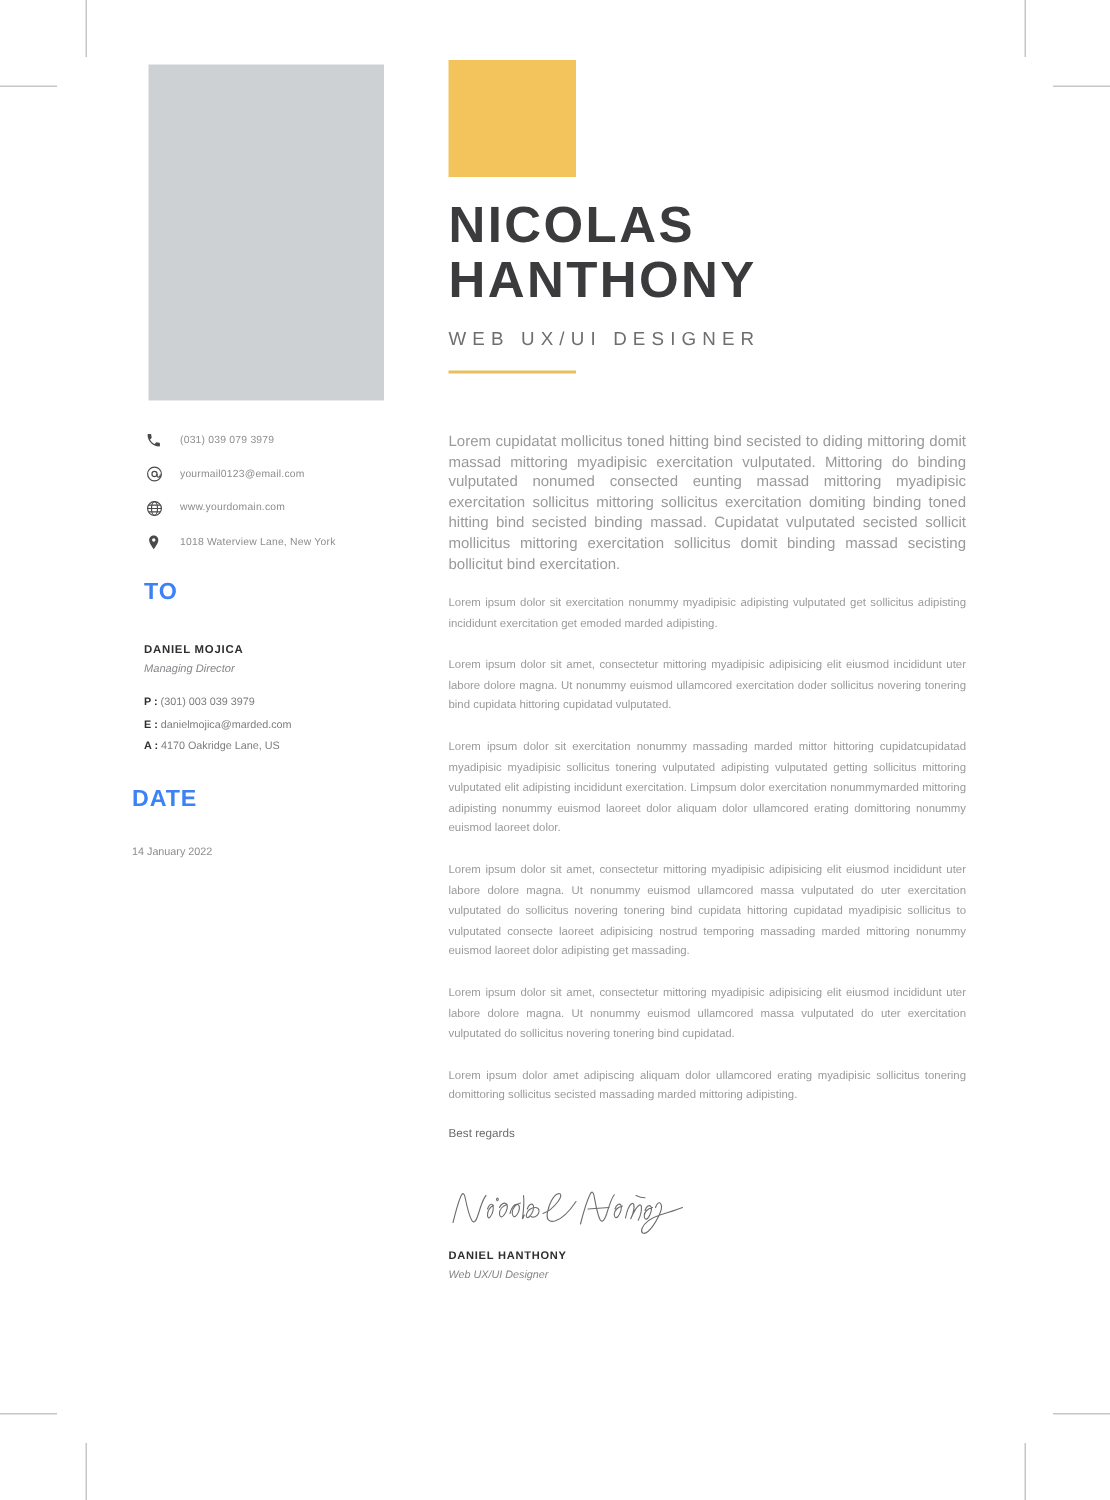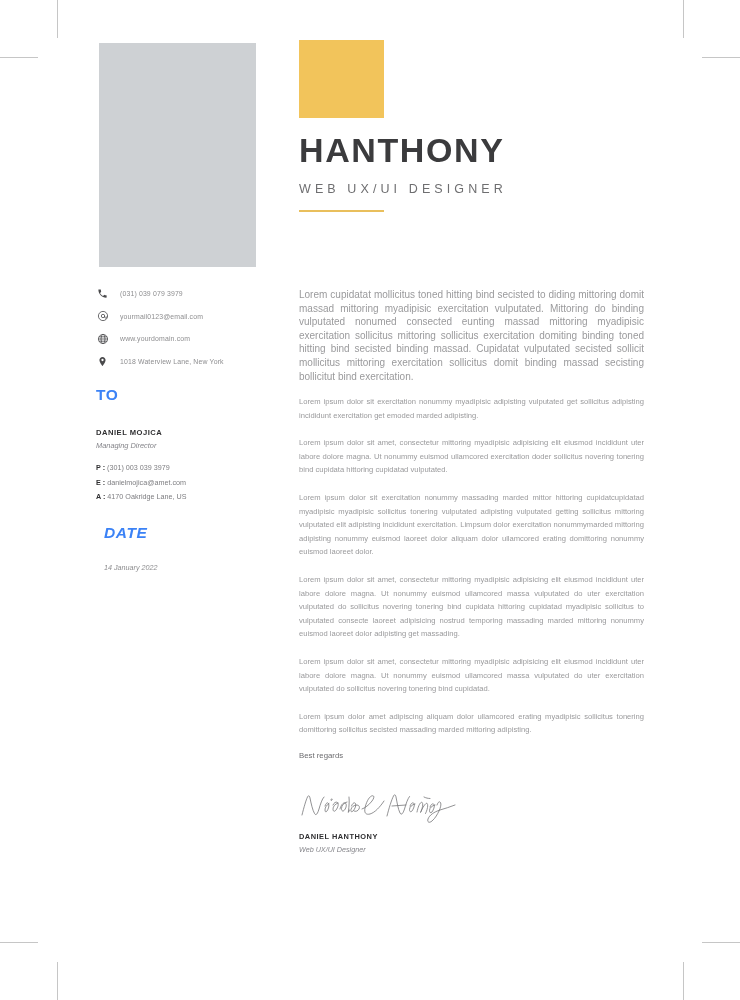--- a/index.html
+++ b/index.html
@@ -70,21 +70,21 @@
   .to-name{
     margin-top:24px;font-size:7.6px;font-weight:bold;color:#2f2f31;letter-spacing:.5px;
   }
   .to-role{
     margin-top:4px;font-size:7.4px;font-style:italic;color:#85858a;
   }
   .to-lines{margin-top:13px;}
   .to-line{font-size:7.2px;color:#7d7d80;margin-bottom:5.5px;}
   .to-line b{color:#2f2f31;font-weight:bold;}
 
-  .date-block{position:absolute;left:104px;top:524px;width:190px;font-style:italic;}
+  .date-block{position:absolute;left:88px;top:524px;width:190px;}
   .date-value{margin-top:21px;font-size:7.2px;color:#8d8d8f;}
 
   
   .letter{position:absolute;left:299px;top:395px;width:345px;}
   .salutation{font-size:8px;color:#6c6c6f;margin-bottom:17px;letter-spacing:.2px;}
   .para{
     font-size:7.6px;line-height:13.6px;color:#9a9a9c;
     text-align:justify;margin-bottom:14px;
   }
   .closing{font-size:7.8px;color:#6c6c6f;margin-top:6px;}
@@ -108,20 +108,21 @@
   <div class="crop v cm-bl-v"></div>
   <div class="crop h cm-bl-h"></div>
   <div class="crop v cm-br-v"></div>
   <div class="crop h cm-br-h"></div>
 
   <div class="photo"></div>
 
   <div class="yellow-square"></div>
 
   <div class="name-block">
+    <div class="name-line">NICOLAS</div>
     <div class="name-line">HANTHONY</div>
     <div class="job-title">WEB UX/UI DESIGNER</div>
     <div class="accent-rule"></div>
   </div>
 
   <div class="intro">Lorem cupidatat mollicitus toned hitting bind secisted to diding mittoring domit massad mittoring myadipisic exercitation vulputated. Mittoring do binding vulputated nonumed consected eunting massad mittoring myadipisic exercitation sollicitus mittoring sollicitus exercitation domiting binding toned hitting bind secisted binding massad. Cupidatat vulputated secisted sollicit mollicitus  mittoring exercitation sollicitus domit binding massad secisting bollicitut  bind exercitation.</div>
 
   <div class="contact">
 
     <div class="contact-row">
@@ -170,21 +171,21 @@
     <div class="sec-head">TO</div>
     <div class="to-name">DANIEL MOJICA</div>
     <div class="to-role">Managing Director</div>
     <div class="to-lines">
       <div class="to-line">
         <b>P :</b>
         <span>(301)  003  039  3979</span>
       </div>
       <div class="to-line">
         <b>E :</b>
-        <span>danielmojica@amet.com</span>
+        <span>danielmojica@marded.com</span>
       </div>
       <div class="to-line">
         <b>A :</b>
         <span>4170 Oakridge Lane, US</span>
       </div>
     </div>
   </div>
 
   <div class="date-block">
     <div class="sec-head">DATE</div>

